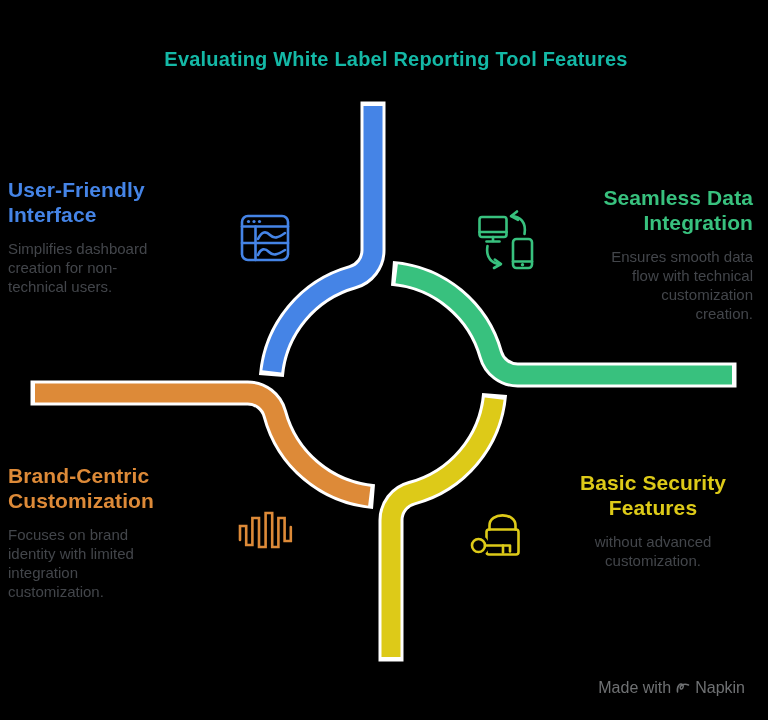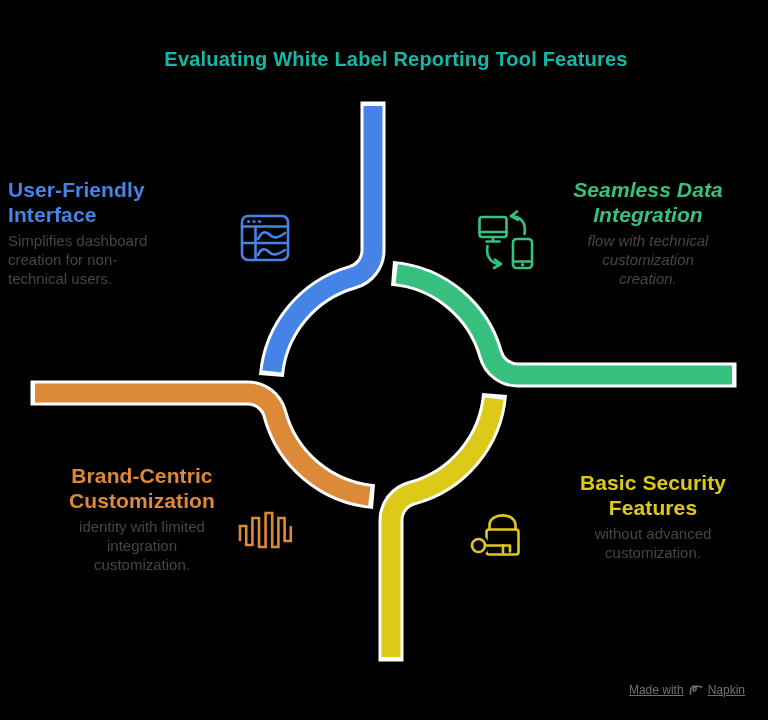--- a/index.html
+++ b/index.html
@@ -7,38 +7,38 @@
     position:relative;width:768px;height:720px;background:#000;overflow:hidden;
     font-family:"Liberation Sans", sans-serif;
   }
   .title{
     position:absolute;top:48px;left:0;width:768px;text-align:center;
     font-size:20px;font-weight:600;letter-spacing:.2px;color:#14b8a6;padding-left:12px;
   }
   .ring{position:absolute;left:0;top:0;}
   .qblock{position:absolute;}
   .q-heading{font-size:21px;font-weight:700;line-height:25px;letter-spacing:.1px;}
-  .q-body{margin-top:4px;font-size:15px;font-weight:400;line-height:19px;color:#43464b;}
+  .q-body{margin-top:12px;font-size:15px;font-weight:400;line-height:19px;color:#43464b;}
   .q-heading span,.q-body span{display:block;}
   .tl{right:540px;top:177px;width:220px;text-align:left;}
-  .tr{left:543px;top:177px;width:210px;text-align:center;font-style:italic;}
-  .bl{right:516px;top:463px;width:220px;text-align:center;}
+  .tr{left:543px;top:185px;width:210px;text-align:right;}
+  .bl{right:540px;top:463px;width:220px;text-align:left;}
   .br{left:543px;top:470px;width:220px;text-align:center;}
   .tl .q-heading{color:#4584e6;}
   .tr .q-heading{color:#38c17e;}
   .bl .q-heading{color:#dd8a38;}
   .br .q-heading{color:#ddca18;}
   .icon{position:absolute;}
   .icon-dashboard{left:240px;top:210px;}
   .icon-sync{left:476px;top:208px;}
   .icon-wave{left:237px;top:506px;}
   .icon-lock{left:469px;top:499px;}
   .footer{
     position:absolute;right:23px;bottom:23px;display:flex;align-items:center;gap:5px;
-    font-size:12px;font-weight:500;color:#6f7173;text-decoration:underline;
+    font-size:16px;font-weight:500;color:#6f7173;
   }
 </style>
 </head>
 <body>
 
 <div id="canvas">
 
   <div class="title">Evaluating White Label Reporting Tool Features</div>
 
   <svg class="ring" width="768" height="720" viewBox="0 0 768 720">
@@ -69,32 +69,34 @@
       <span>technical users.</span>
     </div>
   </div>
 
   <div class="qblock tr">
     <div class="q-heading">
       <span>Seamless Data</span>
       <span>Integration</span>
     </div>
     <div class="q-body">
+      <span>Ensures smooth data</span>
       <span>flow with technical</span>
       <span>customization</span>
       <span>creation.</span>
     </div>
   </div>
 
   <div class="qblock bl">
     <div class="q-heading">
       <span>Brand-Centric</span>
       <span>Customization</span>
     </div>
     <div class="q-body">
+      <span>Focuses on brand</span>
       <span>identity with limited</span>
       <span>integration</span>
       <span>customization.</span>
     </div>
   </div>
 
   <div class="qblock br">
     <div class="q-heading">
       <span>Basic Security</span>
       <span>Features</span>

